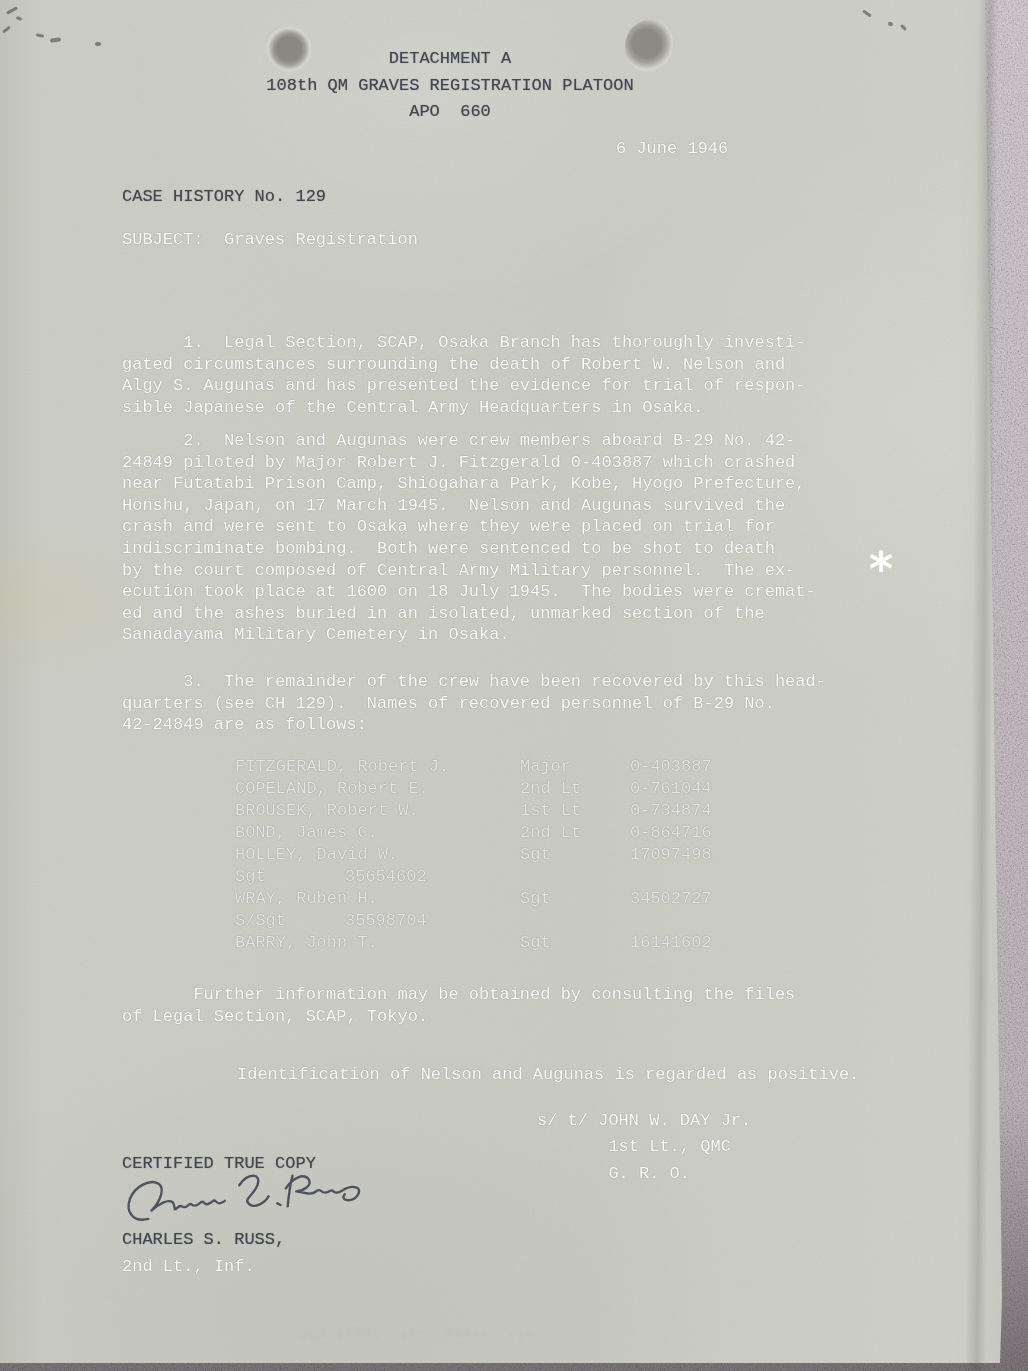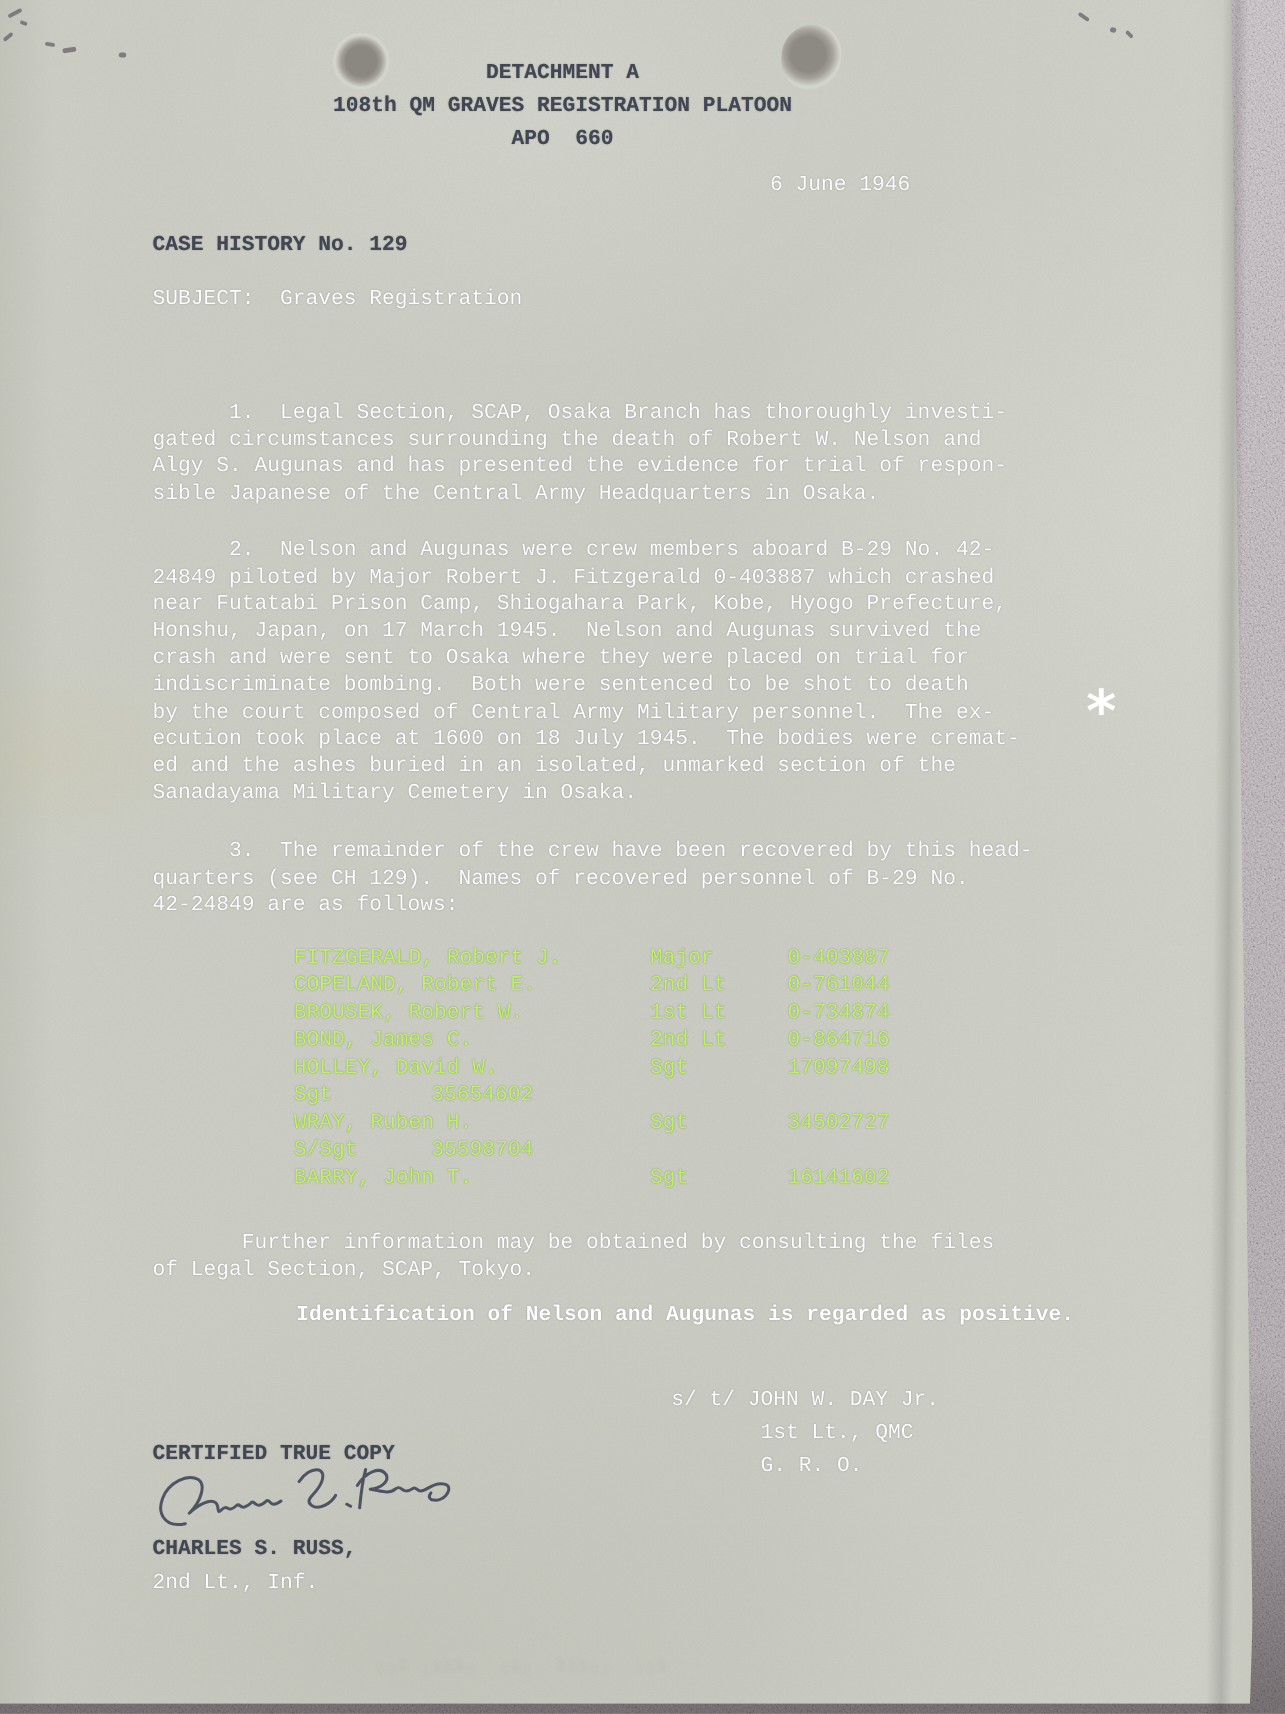--- a/index.html
+++ b/index.html
@@ -19,25 +19,25 @@
       radial-gradient(ellipse 500px 420px at 88% 30%,rgba(255,255,255,.10),rgba(255,255,255,0) 70%),
       radial-gradient(ellipse 620px 380px at 30% 96%,rgba(110,112,96,.08),rgba(110,112,96,0) 75%),
       linear-gradient(90deg,#c3c5bb 0%,#cdcfc6 4%,#cbcdc4 58%,#d1d3ca 93%,#c7c9be 100%);}
   .paper-edge{position:absolute;top:0;left:978px;width:30px;height:1371px;
     background:linear-gradient(90deg,rgba(0,0,0,0) 0%,rgba(60,55,58,.18) 40%,rgba(0,0,0,0) 70%);
     transform:rotate(.55deg);transform-origin:top left;}
   .grain{position:absolute;inset:0;opacity:.9;}
   
   .tblock{position:absolute;white-space:pre;font-size:17px;line-height:21.6px;
     color:#ffffff;text-shadow:0 0 1px rgba(70,74,86,.65);}
-  .bold{font-weight:bold;color:#434753;}
+  .bold{font-weight:normal;color:#434753;}
   .center{text-align:center;}
   
   .roster{position:absolute;left:235px;top:757px;}
-  .rrow{display:flex;height:22px;font-size:17px;color:#bef264;
+  .rrow{display:flex;height:22px;font-size:17px;color:#e5e5e5;
         text-shadow:0 0 1px rgba(70,74,86,.65);white-space:pre;}
   .rname{width:285px;}
   .rrank{width:110px;}
   
   .sigwrap{position:absolute;left:118px;top:1172px;}
   
   .hole{position:absolute;border-radius:50%;}
   .mark{position:absolute;background:#57525c;border-radius:2px;opacity:.65;}
   .asterisk{position:absolute;left:869px;top:546px;font-family:"DejaVu Sans",sans-serif;
     font-size:46px;line-height:46px;font-weight:bold;}
@@ -100,21 +100,21 @@
 <span>108th QM GRAVES REGISTRATION PLATOON</span>
 <span>APO  660</span></div>
 
   <div class="tblock" style="left:616px;top:138px;">6 June 1946</div>
 
   <div class="tblock bold" style="left:122px;top:186px;">CASE HISTORY No. 129</div>
 
   <div class="tblock" style="left:122px;top:229px;">SUBJECT:  Graves Registration</div>
 
 
-  <div class="tblock" style="left:122px;top:320px;">      1.  Legal Section, SCAP, Osaka Branch has thoroughly investi-
+  <div class="tblock" style="left:122px;top:332px;">      1.  Legal Section, SCAP, Osaka Branch has thoroughly investi-
 gated circumstances surrounding the death of Robert W. Nelson and
 Algy S. Augunas and has presented the evidence for trial of respon-
 sible Japanese of the Central Army Headquarters in Osaka.</div>
 
   <div class="tblock" style="left:122px;top:430px;">      2.  Nelson and Augunas were crew members aboard B-29 No. 42-
 24849 piloted by Major Robert J. Fitzgerald 0-403887 which crashed
 near Futatabi Prison Camp, Shiogahara Park, Kobe, Hyogo Prefecture,
 Honshu, Japan, on 17 March 1945.  Nelson and Augunas survived the
 crash and were sent to Osaka where they were placed on trial for
 indiscriminate bombing.  Both were sentenced to be shot to death
@@ -135,21 +135,21 @@
     <div class="rrow"><span class="rname">HOLLEY, David W.</span><span class="rrank">Sgt</span><span>17097498</span></div>
     <div class="rrow"><span class="rrank">Sgt</span><span>35654602</span></div>
     <div class="rrow"><span class="rname">WRAY, Ruben H.</span><span class="rrank">Sgt</span><span>34502727</span></div>
     <div class="rrow"><span class="rrank">S/Sgt</span><span>35598704</span></div>
     <div class="rrow"><span class="rname">BARRY, John T.</span><span class="rrank">Sgt</span><span>16141602</span></div>
   </div>
 
   <div class="tblock" style="left:122px;top:984px;font-family:Liberation Mono, monospace;">       Further information may be obtained by consulting the files
 of Legal Section, SCAP, Tokyo.</div>
 
-  <div class="tblock" style="left:237px;top:1042px;font-weight:bold;">Identification of Nelson and Augunas is regarded as positive.</div>
+  <div class="tblock" style="left:237px;top:1064px;">Identification of Nelson and Augunas is regarded as positive.</div>
 
   <div class="tblock" style="left:537px;top:1108px;line-height:26.4px;">s/ t/ JOHN W. DAY Jr.
        1st Lt., QMC
        G. R. O.</div>
 
   <div class="tblock bold" style="left:122px;top:1153px;">CERTIFIED TRUE COPY</div>
 
   <div class="sigwrap" aria-label="Charles S. Russ">
     <svg width="270" height="66" viewBox="0 0 270 66">
       <g transform="rotate(-6 20 45)" fill="none" stroke="#3e4458" stroke-width="2.4" stroke-linecap="round" stroke-linejoin="round" opacity="0.88">

